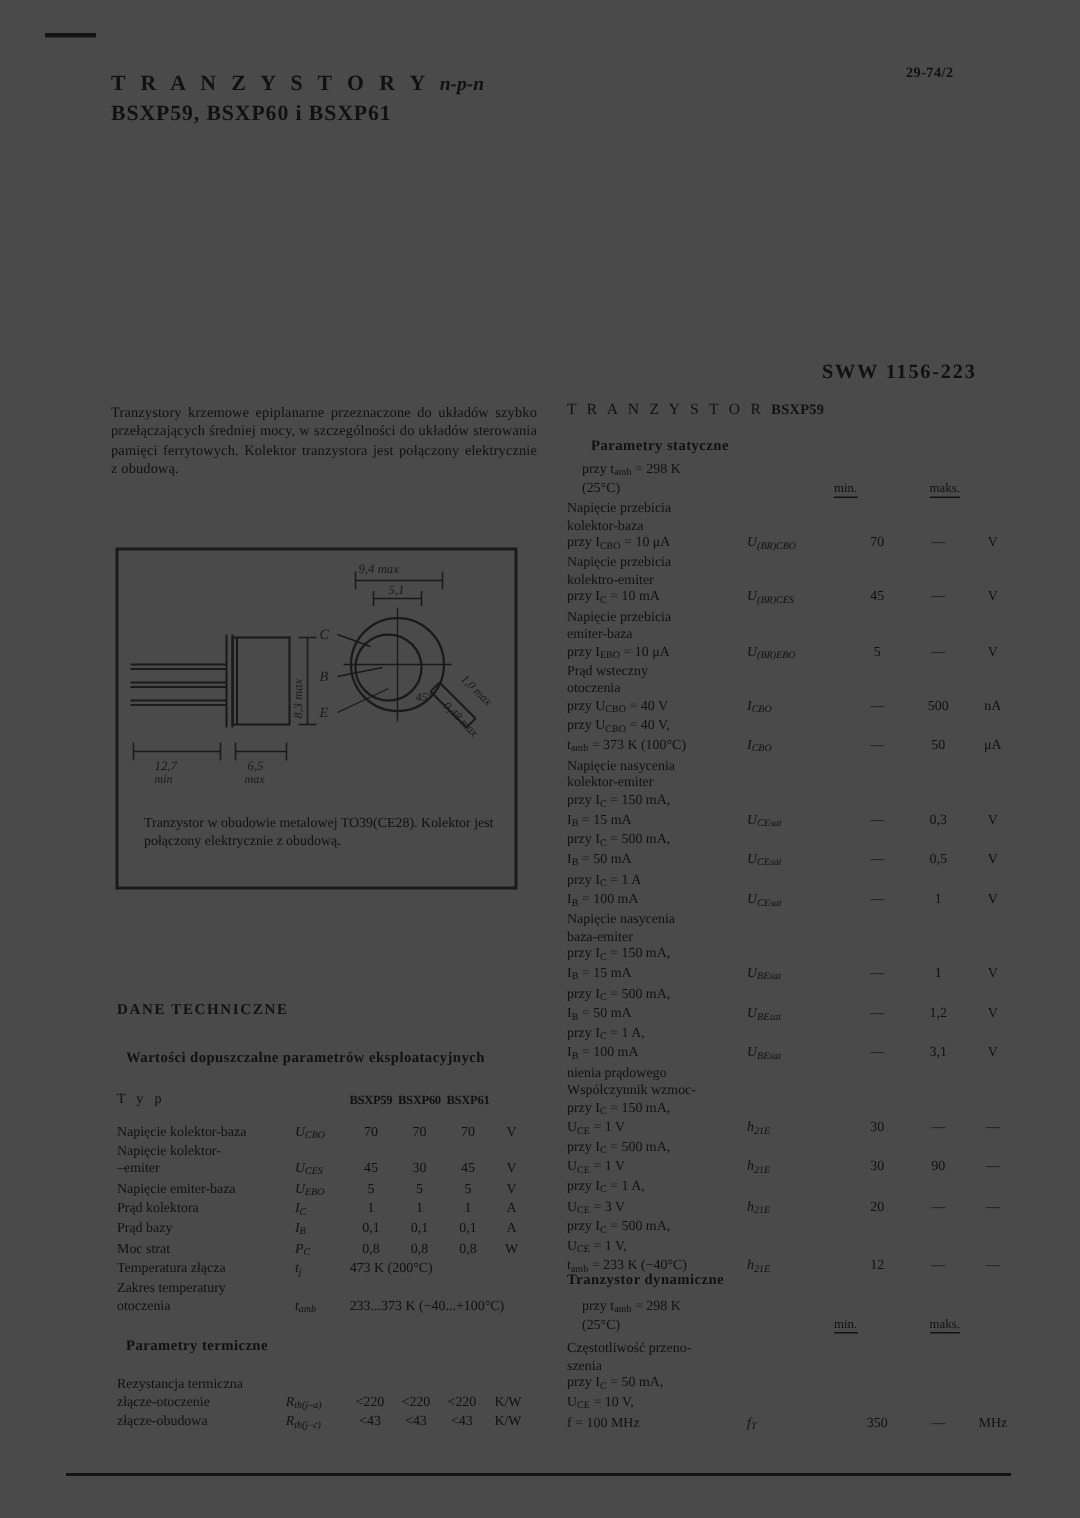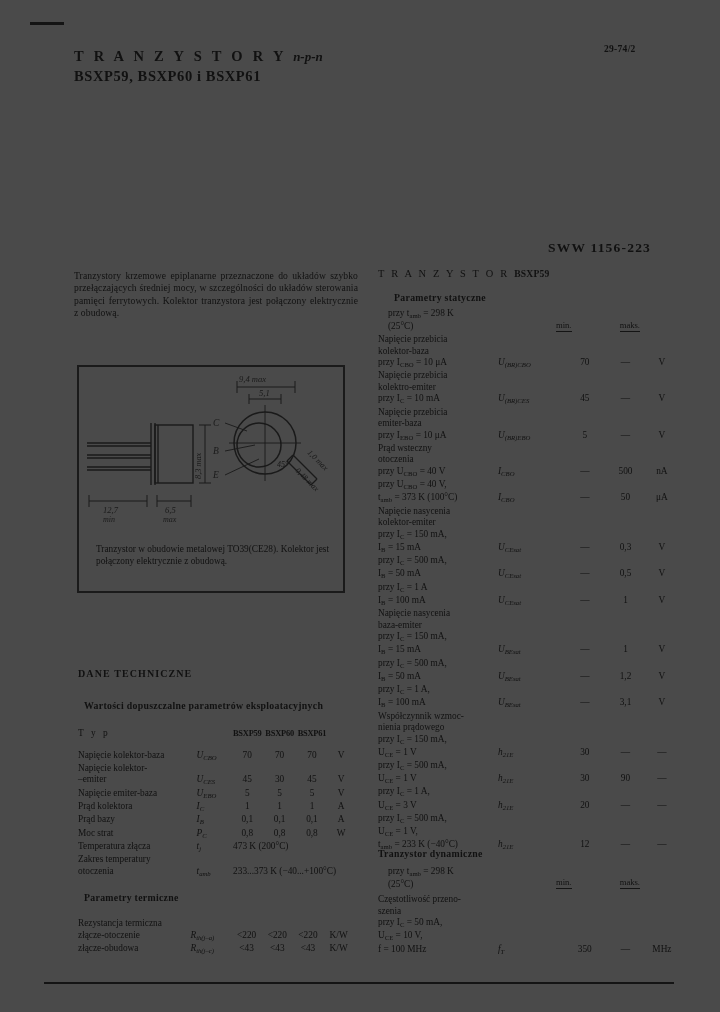--- a/index.html
+++ b/index.html
@@ -720,28 +720,28 @@
           <td class="c-unit"></td>
         </tr>
         <tr>
           <td class="c-desc ind"><span>I</span><span class="sub">B</span><span> = 100 mA</span></td>
           <td class="c-sym"><span>U</span><span class="sub">BEsat</span></td>
           <td class="c-min">—</td>
           <td class="c-max">3,1</td>
           <td class="c-unit">V</td>
         </tr>
         <tr>
+          <td class="c-desc ind"><span>nienia prądowego</span></td>
+          <td class="c-sym"></td>
+          <td class="c-min"></td>
+          <td class="c-max"></td>
+          <td class="c-unit"></td>
+        </tr>
+        <tr>
           <td class="c-desc"><span>Współczynnik wzmoc-</span></td>
-          <td class="c-sym"></td>
-          <td class="c-min"></td>
-          <td class="c-max"></td>
-          <td class="c-unit"></td>
-        </tr>
-        <tr>
-          <td class="c-desc ind"><span>nienia prądowego</span></td>
           <td class="c-sym"></td>
           <td class="c-min"></td>
           <td class="c-max"></td>
           <td class="c-unit"></td>
         </tr>
         <tr>
           <td class="c-desc ind"><span>przy I</span><span class="sub">C</span><span> = 150 mA,</span></td>
           <td class="c-sym"></td>
           <td class="c-min"></td>
           <td class="c-max"></td>

